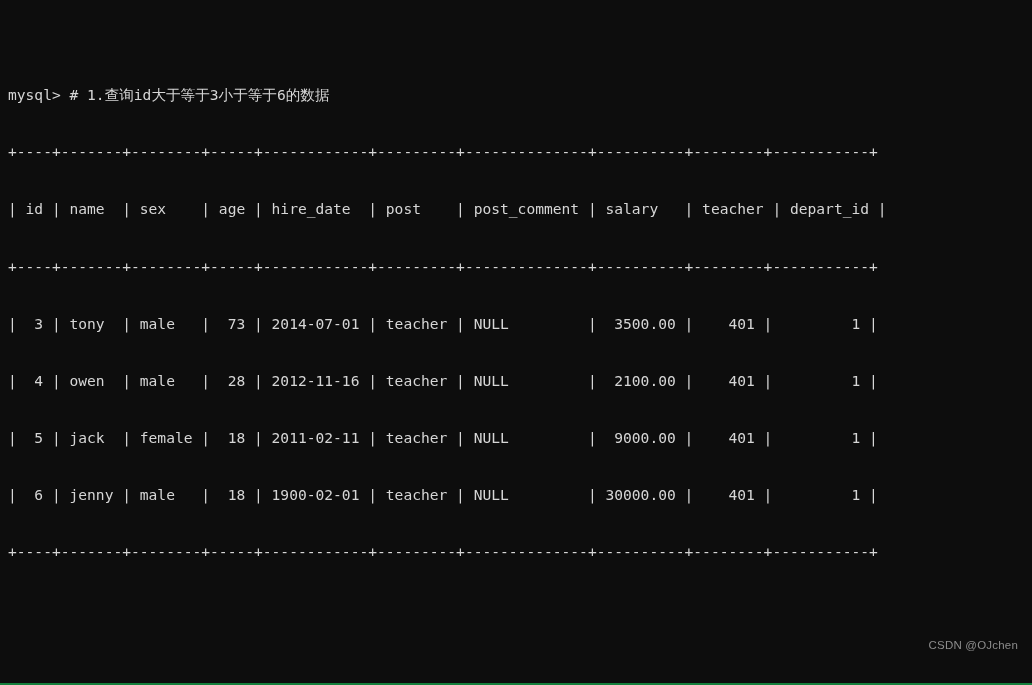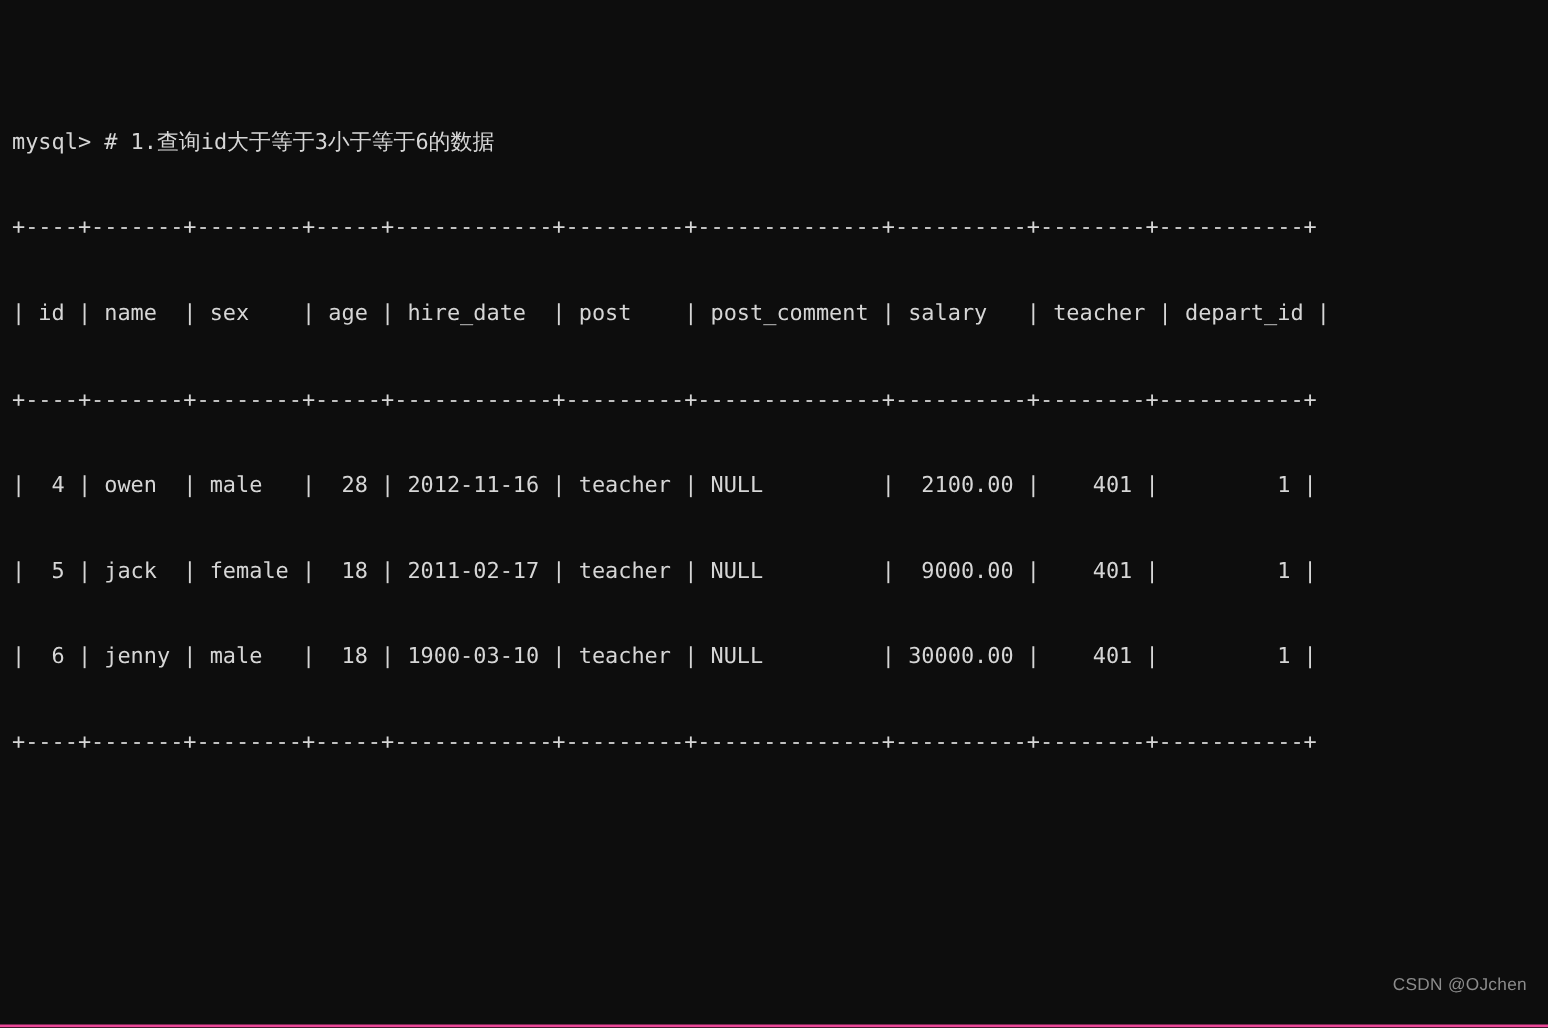--- a/index.html
+++ b/index.html
@@ -5,21 +5,21 @@
   html, body {
     margin: 0;
     padding: 0;
     background: #0d0d0d;
   }
   #terminal {
     position: relative;
     width: 1032px;
     height: 685px;
     background: #0d0d0d;
-    border-bottom: 2px solid #ec4899;
+    border-bottom: 2px solid #15803d;
     box-sizing: border-box;
     overflow: hidden;
     font-family: "DejaVu Sans Mono", "Liberation Mono", monospace;
     font-size: 14.6px;
     line-height: 19.05px;
     color: #d6d6d6;
     letter-spacing: 0px;
   }
   #screen {
     position: absolute;
@@ -29,42 +29,43 @@
     font-variant-ligatures: none;
     -webkit-font-smoothing: antialiased;
   }
   .line {
     height: 19.05px;
     white-space: pre;
   }
   #watermark {
     position: absolute;
     right: 14px;
-    bottom: 16px;
+    bottom: 28px;
     font-family: "Liberation Sans", sans-serif;
     font-size: 11.5px;
     color: #8c8c8c;
     letter-spacing: 0.2px;
     white-space: pre;
   }
 </style>
 </head>
 <body>
 
 <div id="terminal">
   <div id="screen">
 
     
     <div class="line">mysql&gt; # 1.查询id大于等于3小于等于6的数据</div>
     <div class="line">+----+-------+--------+-----+------------+---------+--------------+----------+--------+-----------+</div>
     <div class="line">| id | name  | sex    | age | hire_date  | post    | post_comment | salary   | teacher | depart_id |</div>
     <div class="line">+----+-------+--------+-----+------------+---------+--------------+----------+--------+-----------+</div>
+    <div class="line">|  3 | tony  | male   |  73 | 2014-07-01 | teacher | NULL         |  3500.00 |    401 |         1 |</div>
     <div class="line">|  4 | owen  | male   |  28 | 2012-11-16 | teacher | NULL         |  2100.00 |    401 |         1 |</div>
-    <div class="line">|  5 | jack  | female |  18 | 2011-02-17 | teacher | NULL         |  9000.00 |    401 |         1 |</div>
-    <div class="line">|  6 | jenny | male   |  18 | 1900-03-10 | teacher | NULL         | 30000.00 |    401 |         1 |</div>
+    <div class="line">|  5 | jack  | female |  18 | 2011-02-11 | teacher | NULL         |  9000.00 |    401 |         1 |</div>
+    <div class="line">|  6 | jenny | male   |  18 | 1900-02-01 | teacher | NULL         | 30000.00 |    401 |         1 |</div>
     <div class="line">+----+-------+--------+-----+------------+---------+--------------+----------+--------+-----------+</div>
     
 
     
     
     
     
     
     
     

